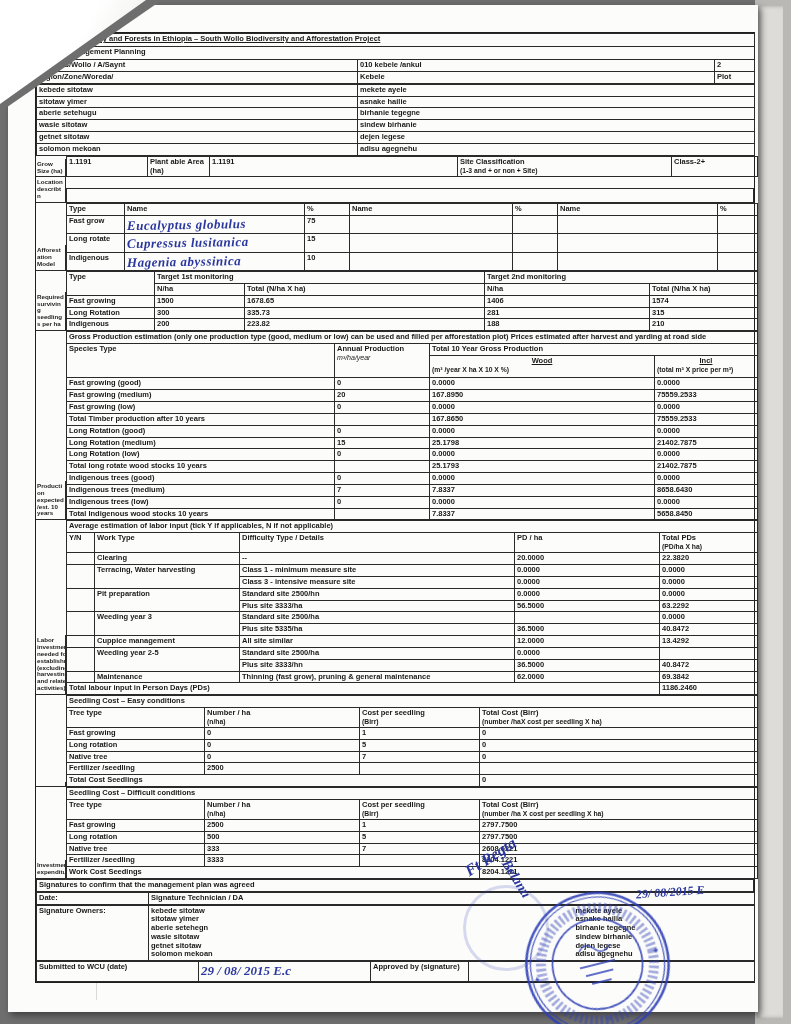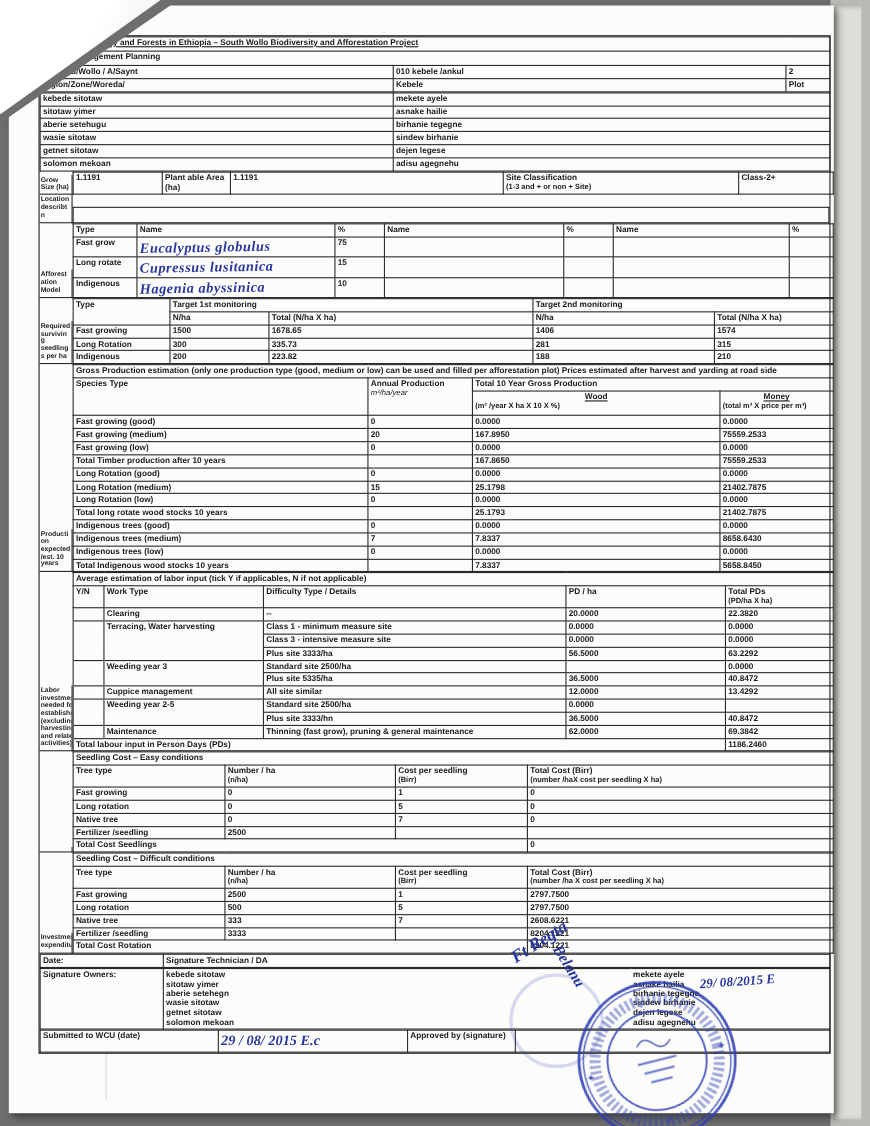--- a/index.html
+++ b/index.html
@@ -316,21 +316,21 @@
                 <div class="unit">m³/ha/year</div>
               </th>
               <th colspan="2">Total 10 Year Gross Production</th>
             </tr>
             <tr style="height:22px">
               <th>
                 <div class="ul ctr">Wood</div>
                 <div class="sub">(m³ /year  X  ha  X 10  X  %)</div>
               </th>
               <th>
-                <div class="ul ctr">Money</div>
+                <div class="ul ctr">Incl</div>
                 <div class="sub">(total m³  X  price per m³)</div>
               </th>
             </tr>
           </tbody>
           <tbody>
 
               <tr style="height:11px">
                 <td>Fast growing (good)</td>
                 <td>0</td>
                 <td class="num">0.0000</td>
@@ -468,20 +468,27 @@
 
 
               <tr style="height:10px">
                 <td></td>
                 <td></td>
                 <td>Class 3 - intensive measure site</td>
                 <td class="num">0.0000</td>
                 <td class="num">0.0000</td>
               </tr>
 
+              <tr style="height:10px" class="grp">
+                <td></td>
+                <td>Pit preparation</td>
+                <td>Standard site 2500/hn</td>
+                <td class="num">0.0000</td>
+                <td class="num">0.0000</td>
+              </tr>
 
               <tr style="height:10px">
                 <td></td>
                 <td></td>
                 <td>Plus site 3333/ha</td>
                 <td class="num">56.5000</td>
                 <td class="num">63.2292</td>
               </tr>
 
 
@@ -674,28 +681,35 @@
               <tr style="height:9.5px">
                 <td>Fertilizer /seedling</td>
                 <td class="num">3333</td>
                 <td class="num"></td>
                 <td class="num">8204.1221</td>
               </tr>
 
           </tbody>
           <tbody>
             <tr style="height:9px">
-              <td colspan="3">Total Cost Rotation</td>
+              <td colspan="3">Work Cost Seedings</td>
               <td class="num">8204.1221</td>
             </tr>
           </tbody>
         </table>
       </div>
     </div>
 
+    <table class="t">
+      <tbody>
+        <tr style="height:9px">
+          <td>Signatures to confirm that the management plan was agreed</td>
+        </tr>
+      </tbody>
+    </table>
 
     <table class="t">
       <colgroup>
           <col style="width:112px">
           <col style="width:606px">
         </colgroup>
       <tbody>
         <tr style="height:10px">
           <td>Date:</td>
           <td>Signature Technician / DA</td>

